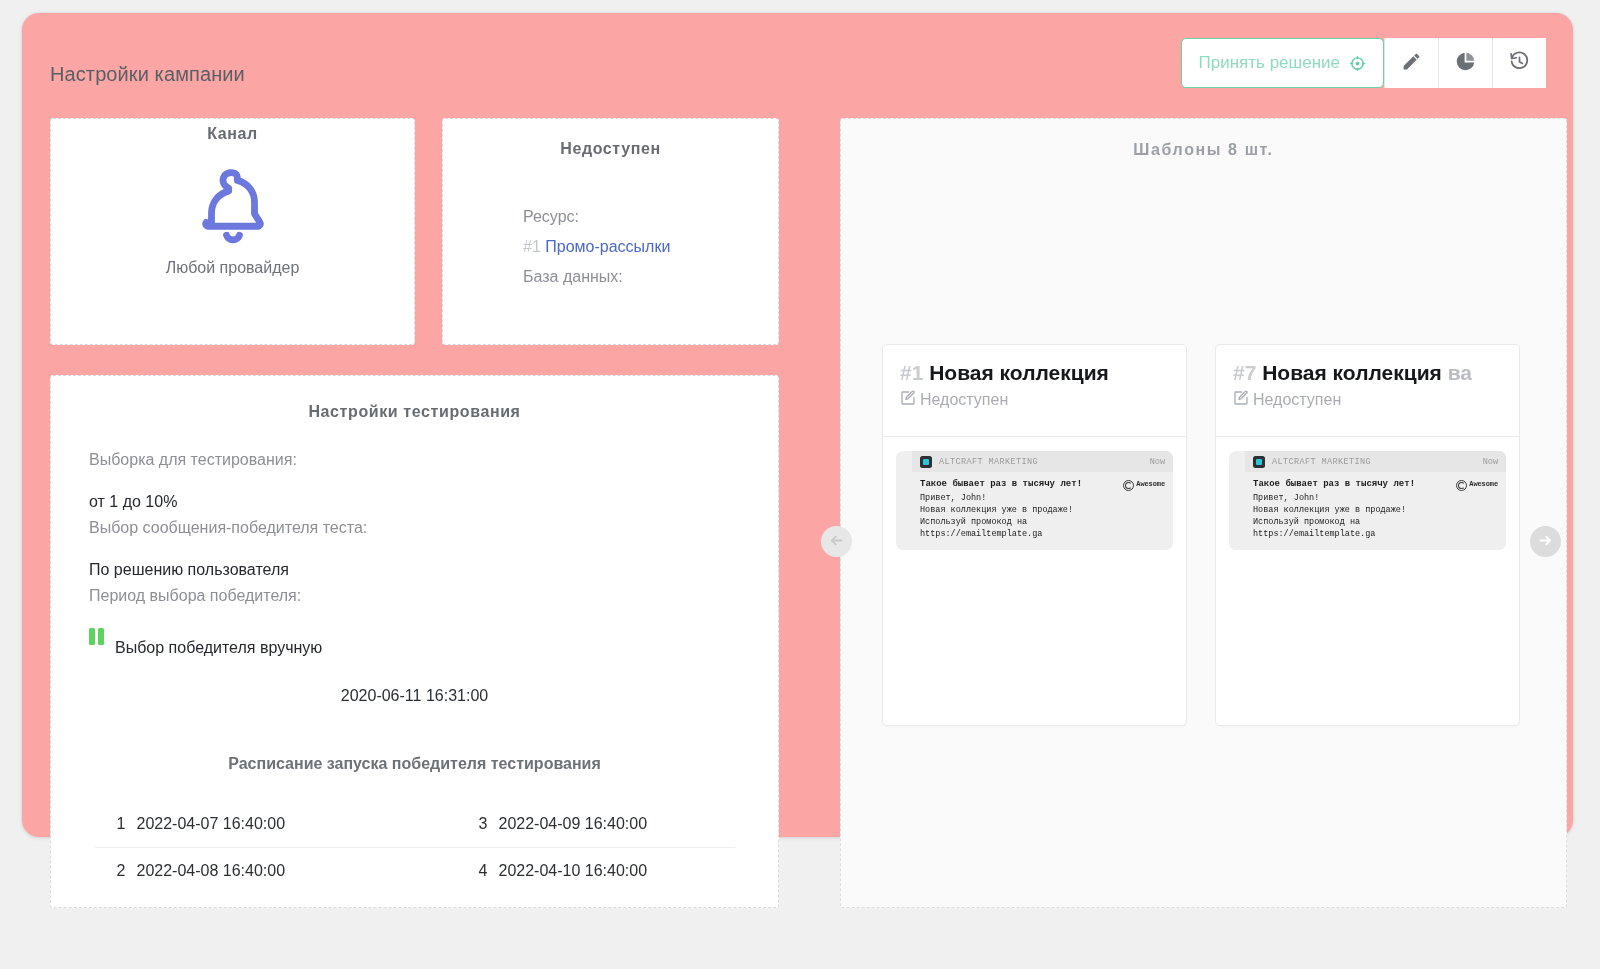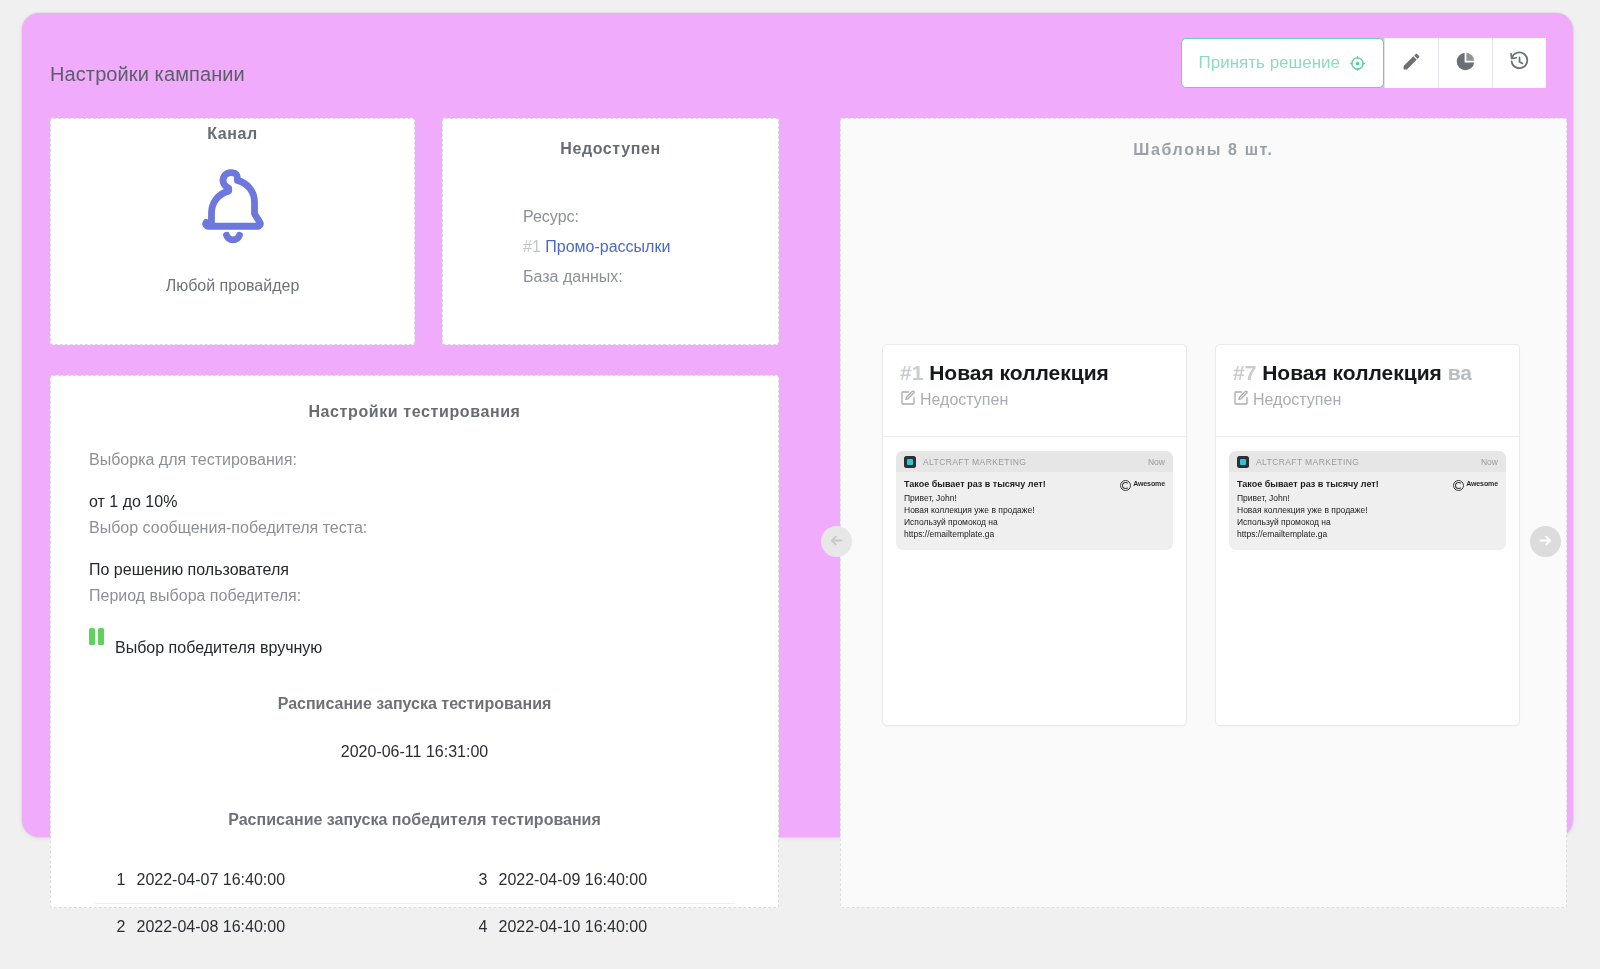--- a/index.html
+++ b/index.html
@@ -6,21 +6,21 @@
   html, body {
     width: 1600px; height: 969px;
     background: #f0f0f0;
     font-family: "Liberation Sans", sans-serif;
     overflow: hidden;
   }
   .page-card {
     position: absolute;
     left: 22px; top: 13px;
     width: 1551px; height: 824px;
-    background: #f0abfc;
+    background: #fca5a5;
     border-radius: 17px;
     box-shadow: 0 1px 4px rgba(0,0,0,0.10), 0 0 0 1px rgba(0,0,0,0.03);
   }
 
   
   .hdr { position: absolute; left: 0; top: 0; width: 100%; height: 92px; }
   .hdr-title {
     position: absolute; left: 28px; top: 50px;
     font-size: 20px; color: #5a5f66; letter-spacing: .1px;
   }
@@ -64,21 +64,21 @@
     font-size: 16px; font-weight: bold;
     color: #676c73;
     letter-spacing: .6px;
   }
 
   
   #channel-card { left: 28px; top: 105px; width: 365px; height: 227px; }
   #channel-card .box-title { margin-top: 6px; }
   .bell-wrap { display:flex; justify-content:center; margin-top: 22px; }
   .chan-provider {
-    margin-top: 26px; text-align: center;
+    margin-top: 8px; text-align: center;
     font-size: 16px; color: #6e737a;
   }
 
   
   #subs-card { left: 420px; top: 105px; width: 337px; height: 227px; }
   #subs-card .box-title { margin-top: 21px; }
   .subs-body { padding: 44px 0 0 80px; line-height: 1.86; }
   .lbl-gray { font-size: 16px; color: #8b9097; }
   .hash-gray { color: #c3c7cc; }
   .link-blue { color: #4b68c7; }
@@ -135,21 +135,22 @@
   .tpl-name .hash { color: #c9ccd0; font-weight: bold; }
   .tpl-name .overflow-txt { color: #b9bcc1; }
   .tpl-status { display: flex; align-items: center; gap: 4px; margin-top: 5px; color: #a9adb3; font-size: 16px; }
 
   
   .notif-wrap { padding: 14px 13px 0 13px; }
   .notif {
     background: #efefef;
     border-radius: 7px;
     overflow: hidden;
-    font-family: Liberation Sans, sans-serif;
+    font-family: Liberation Mono, monospace;
+    padding-left: 16px;
   }
   .notif-bar {
     display: flex; align-items: center;
     padding: 5px 8px 4px 8px;
     background: #e6e6e6;
   }
   .app-ico {
     width: 12px; height: 12px; border-radius: 2.5px;
     background: #2c2f33;
     display: flex; align-items: center; justify-content: center;
@@ -266,21 +267,20 @@
       <span class="lbl-gray">Период выбора победителя:</span>
       <div class="pause-row">
         <span class="pause-ico">
             <i></i>
             <i></i>
           </span>
         <span class="val-dark">Выбор победителя вручную</span>
       </div>
     </div>
 
-    <div class="sched-title">Расписание запуска тестирования</div>
     <div class="sched-date">2020-06-11 16:31:00</div>
 
     <div class="sched-title2">Расписание запуска победителя тестирования</div>
     <table class="win-table">
       <tbody>
           <tr>
         <td class="idx">1</td>
         <td class="cell-left">2022-04-07 16:40:00</td>
         <td class="idx">3</td>
         <td>2022-04-09 16:40:00</td>

